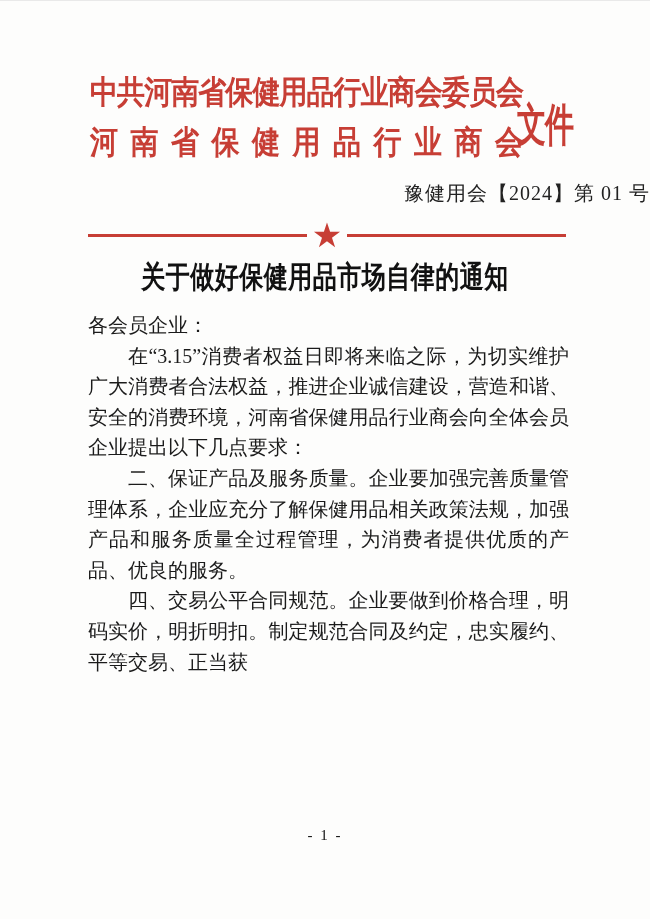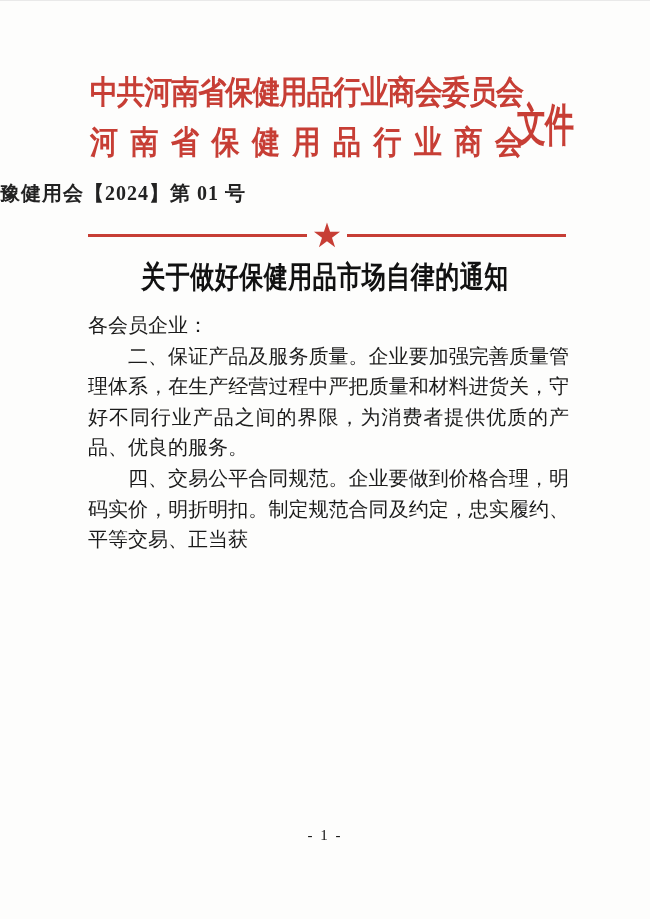--- a/index.html
+++ b/index.html
@@ -56,25 +56,24 @@
     letter-spacing:-1px;
     transform:scaleY(1.55);
     transform-origin:top left;
     white-space:nowrap;
   }
   
   .doc-number{
     position:absolute;
     top:179px; left:0;
     width:100%;
-    text-align:left;
+    text-align:right;
     font-size:20px;
     letter-spacing:1px;
     color:#222;
-    font-weight:bold;
   }
   
   .divider{
     position:absolute;
     top:218px; left:88px; right:84px;
     display:flex;
     align-items:center;
     height:32px;
   }
   .divider .rule{
@@ -148,19 +147,20 @@
   <div class="divider">
     <div class="rule"></div>
     <span class="star">★</span>
     <div class="rule"></div>
   </div>
 
   <div class="doc-title">关于做好保健用品市场自律的通知</div>
 
   <div class="body-text">
     <p class="salutation">各会员企业：</p>
-    <p>二、保证产品及服务质量。企业要加强完善质量管理体系，在生产经营过程中严把质量和材料进货关，守好不同行业产品之间的界限，为消费者提供优质的产品、优良的服务。</p>
+    <p>在“3.15”消费者权益日即将来临之际，为切实维护广大消费者合法权益，推进企业诚信建设，营造和谐、安全的消费环境，河南省保健用品行业商会向全体会员企业提出以下几点要求：</p>
+    <p>二、保证产品及服务质量。企业要加强完善质量管理体系，企业应充分了解保健用品相关政策法规，加强产品和服务质量全过程管理，为消费者提供优质的产品、优良的服务。</p>
     <p>四、交易公平合同规范。企业要做到价格合理，明码实价，明折明扣。制定规范合同及约定，忠实履约、平等交易、正当获</p>
   </div>
 
   <div class="page-number">- 1 -</div>
 
 </div>
 
 </body></html>

